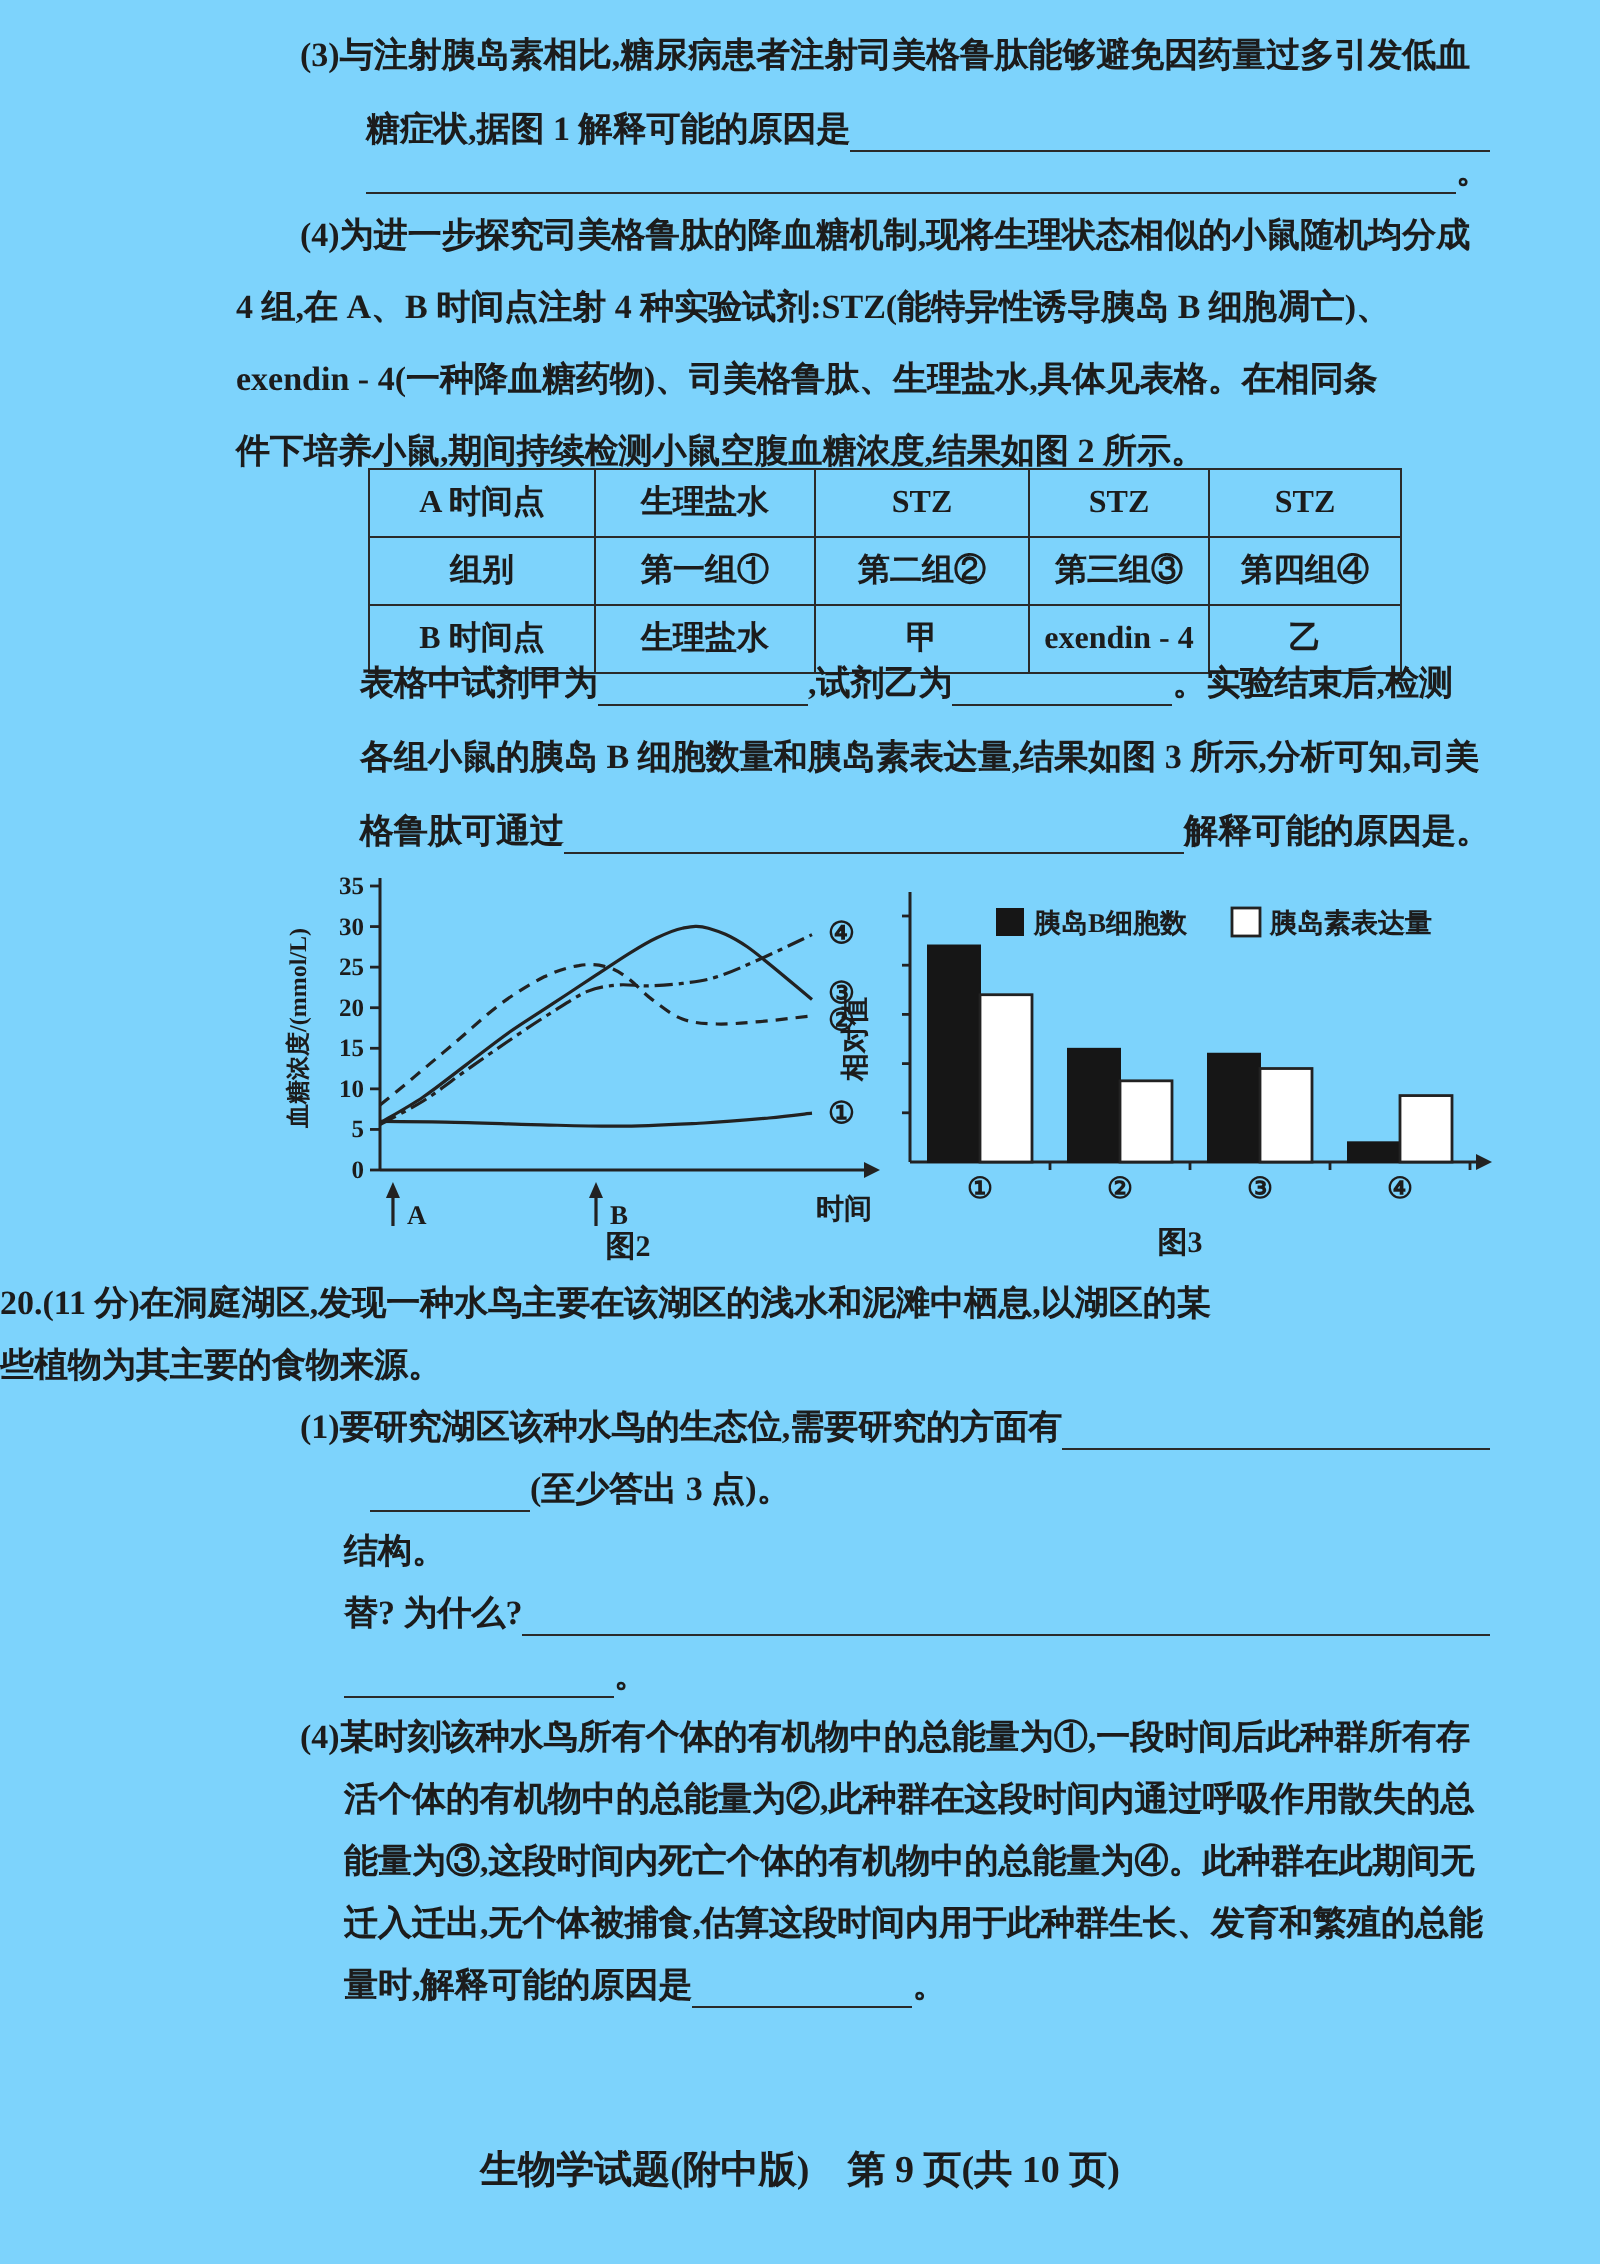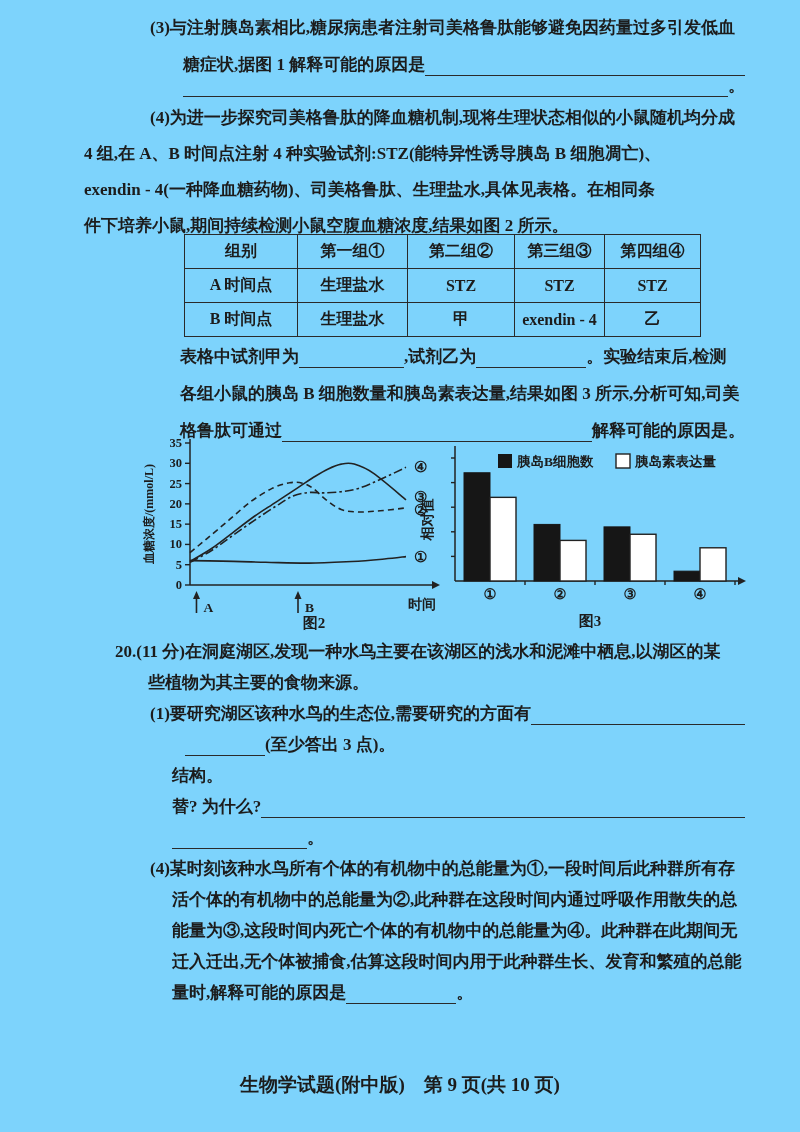--- a/index.html
+++ b/index.html
@@ -5,22 +5,22 @@
   *{margin:0;padding:0;box-sizing:border-box}
   html,body{width:800px}
   body{height:1132px;background:#fdfdfb;font-family:"Liberation Serif","DejaVu Serif",serif;color:#1c1c1c}
   .page{position:relative;width:800px;height:1132px;background:#7dd3fc;overflow:hidden}
   .sec{position:absolute;left:0;right:0}
   .ln{display:flex;align-items:flex-end;font-size:17px;font-weight:600;letter-spacing:0;white-space:nowrap}
   .ln37{height:37px;padding-bottom:6px}
   .ln36{height:36px;padding-bottom:5px}
   .ln31{height:31px;padding-bottom:4px}
   .pullup{margin-top:-16px}
-  .mL115{margin-left:115px}.mL148{margin-left:148px}.mL150{margin-left:150px}
-  .mL172{margin-left:172px}.mL178{margin-left:84px}.mL180{margin-left:180px}.mL183{margin-left:183px}.mL185{margin-left:185px}
+  .mL115{}.mL148{}.mL150{margin-left:150px}
+  .mL172{margin-left:172px}.mL178{margin-left:118px}.mL180{margin-left:180px}.mL183{margin-left:183px}.mL185{margin-left:185px}
   .mR55{margin-right:55px}
   .blank{border-bottom:1.7px solid #2a2a2a;height:18px;flex:0 0 auto}
   .grow{flex:1 1 auto}
   .w80{width:80px}.w105{width:105px}.w110{width:110px}.w135{width:135px}
   .qtable{position:absolute;top:234px;left:184px;border-collapse:collapse;table-layout:fixed}
   .qtable td{border:1.7px solid #2a2a2a;text-align:center;vertical-align:middle;font-size:16px;font-weight:600;height:34px;padding:0 2px;overflow:hidden}
   .figwrap{position:absolute}
   #fig2{left:138px;top:433px;width:305px;height:200px}
   #fig3{left:420px;top:438px;width:340px;height:196px}
   .footer{position:absolute;top:1072px;left:0;right:0;text-align:center;font-size:19px;font-weight:600}
@@ -62,44 +62,44 @@
   <table class="qtable">
     <colgroup>
         <col style="width:113px">
         <col style="width:110px">
         <col style="width:107px">
         <col style="width:90px">
         <col style="width:96px">
       </colgroup>
     <tbody>
       <tr>
+        <td>A 时间点</td>
+        <td>生理盐水</td>
+        <td>STZ</td>
+        <td>STZ</td>
+        <td>STZ</td>
+      </tr>
+      <tr>
         <td>组别</td>
         <td>第一组①</td>
         <td>第二组②</td>
         <td>第三组③</td>
         <td>第四组④</td>
-      </tr>
-      <tr>
-        <td>A 时间点</td>
-        <td>生理盐水</td>
-        <td>STZ</td>
-        <td>STZ</td>
-        <td>STZ</td>
       </tr>
       <tr>
         <td>B 时间点</td>
         <td>生理盐水</td>
         <td>甲</td>
         <td>exendin - 4</td>
         <td>乙</td>
       </tr>
     </tbody>
   </table>
 
-  <div class="sec" style="top:337px">
+  <div class="sec" style="top:322px">
     <div class="ln ln37 mL180 mR55">
       <span>表格中试剂甲为</span>
         <span class="blank w105"></span>
         <span>,试剂乙为</span>
         <span class="blank w110"></span>
         <span>。实验结束后,检测</span>
     </div>
     <div class="ln ln37 mL180 mR55">
         <span>各组小鼠的胰岛 B 细胞数量和胰岛素表达量,结果如图 3 所示,分析可知,司美</span>
       </div>

